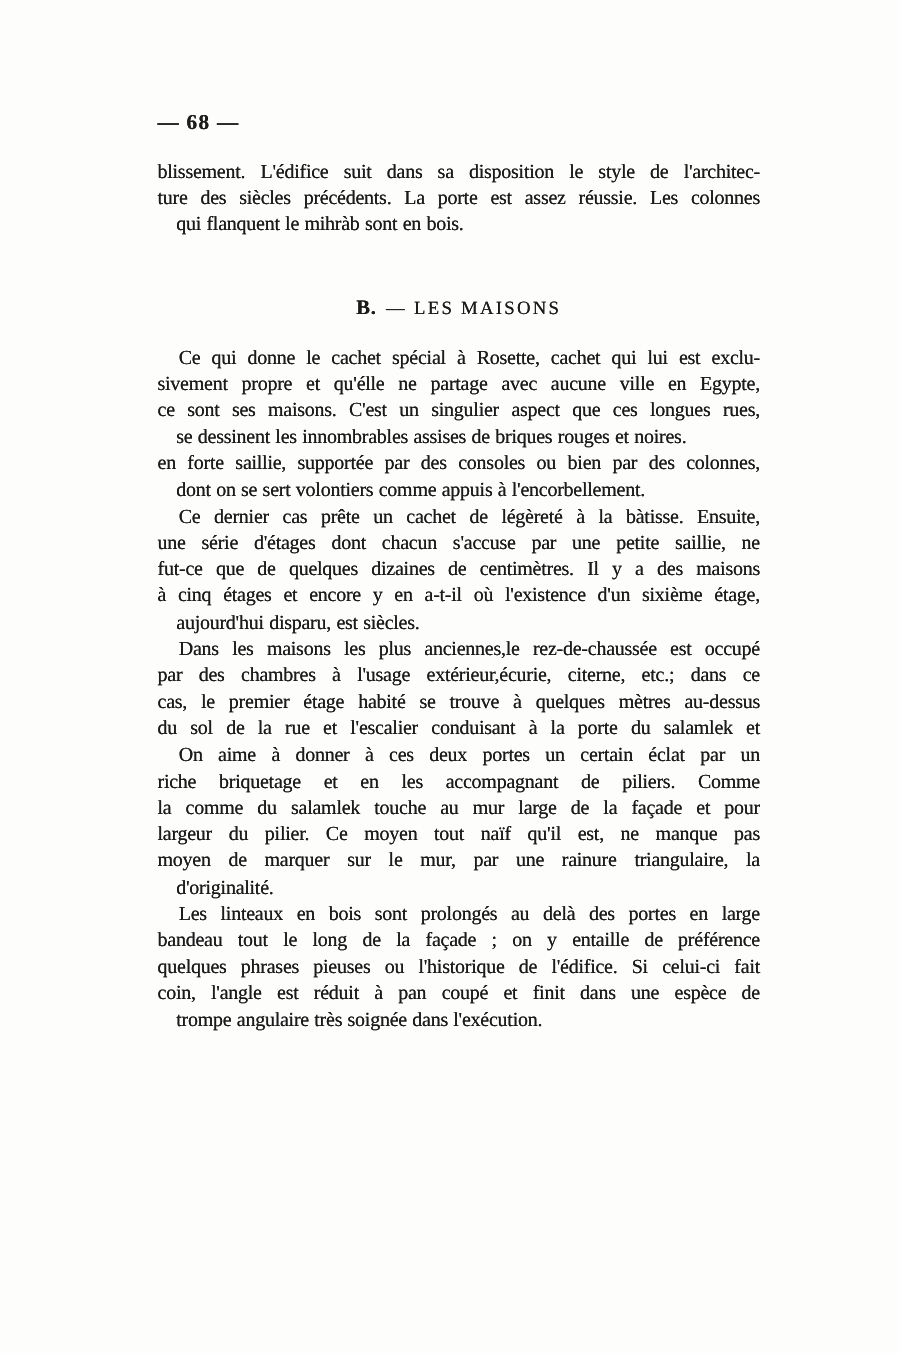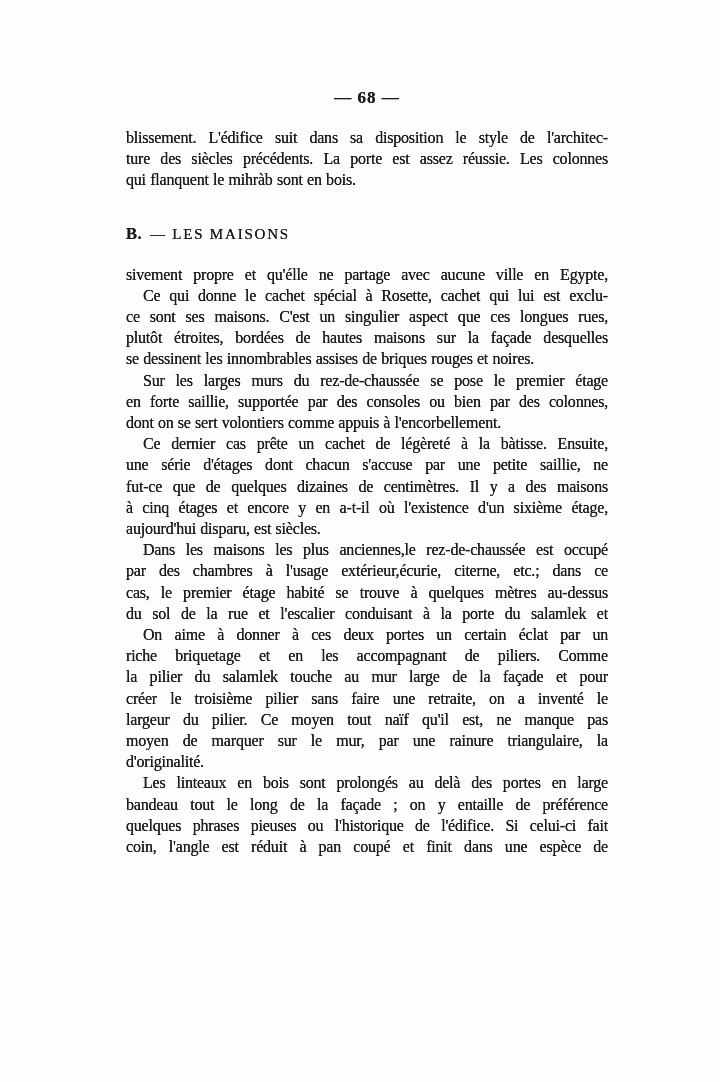--- a/index.html
+++ b/index.html
@@ -16,43 +16,43 @@
     overflow:hidden;
   }
   .textblock {
     position:absolute;
     left:126px; top:0;
     width:482px;
   }
   .page-number {
     margin-top:88px;
     height:20px;
-    text-align:center;
     font-weight:bold;
     font-size:17px;
     letter-spacing:1px;
     text-shadow:0 0 0.3px currentColor;
   }
   .para { margin:0;font-family:Liberation Serif, serif; }
   .intro { margin-top:19px; }
   .line {
     font-size:16px;
     line-height:21.2px;
     letter-spacing:-0.2px;
     word-spacing:0.5px;
     text-align:justify;
     text-align-last:justify;
     white-space:normal;
     text-shadow:0 0 0.35px currentColor;
   }
-  .line.last { text-align-last:left; }
+  .line.last { text-align-last:left;margin-left:15px; }
   .line.indent { text-indent:17px; }
   .heading {
-    margin-top:33px;
+    margin-top:45px;
     height:20px;
+    text-align:center;
     font-size:15px;
     text-shadow:0 0 0.35px currentColor;
   }
   .heading .hprefix {
     font-weight:bold;
     font-size:16.5px;
     letter-spacing:0.5px;
     margin-right:4px;
   }
   .heading .hrest {
@@ -73,54 +73,52 @@
         <div class="line last">qui flanquent le mihràb sont en bois.</div>
       </div>
 
     <div class="heading">
       <span class="hprefix">B.</span>
       <span class="hrest">— LES MAISONS</span>
     </div>
 
     <div class="body-paras" id="paras">
         <div class="para">
+          <div class="line indent">Ce qui donne le cachet spécial à Rosette, cachet qui lui est exclu-</div>
           <div class="line">sivement propre et qu'élle ne partage avec aucune ville en Egypte,</div>
-          <div class="line indent">Ce qui donne le cachet spécial à Rosette, cachet qui lui est exclu-</div>
           <div class="line">ce sont ses maisons. C'est un singulier aspect que ces longues rues,</div>
-          <div class="line">plutôt étroites, bordées de hautes maisons sur la façade desquelles</div>
           <div class="line last">se dessinent les innombrables assises de briques rouges et noires.</div>
         </div>
         <div class="para">
-          <div class="line indent">Sur les larges murs du rez-de-chaussée se pose le premier étage</div>
           <div class="line">en forte saillie, supportée par des consoles ou bien par des colonnes,</div>
           <div class="line last">dont on se sert volontiers comme appuis à l'encorbellement.</div>
         </div>
         <div class="para">
           <div class="line indent">Ce dernier cas prête un cachet de légèreté à la bàtisse. Ensuite,</div>
           <div class="line">une série d'étages dont chacun s'accuse par une petite saillie, ne</div>
           <div class="line">fut-ce que de quelques dizaines de centimètres. Il y a des maisons</div>
           <div class="line">à cinq étages et encore y en a-t-il où l'existence d'un sixième étage,</div>
           <div class="line last">aujourd'hui disparu, est siècles.</div>
         </div>
         <div class="para">
           <div class="line indent">Dans les maisons les plus anciennes,le rez-de-chaussée est occupé</div>
           <div class="line">par des chambres à l'usage extérieur,écurie, citerne, etc.; dans ce</div>
           <div class="line">cas, le premier étage habité se trouve à quelques mètres au-dessus</div>
           <div class="line">du sol de la rue et l'escalier conduisant à la porte du salamlek et</div>
         </div>
         <div class="para">
           <div class="line indent">On aime à donner à ces deux portes un certain éclat par un</div>
           <div class="line">riche briquetage et en les accompagnant de piliers. Comme</div>
-          <div class="line">la pilier du salamlek touche au mur large de la façade et pour</div>
-          <div class="line">créer le troisième pilier sans faire une retraite, on a inventé le</div>
+          <div class="line">la comme du salamlek touche au mur large de la façade et pour</div>
           <div class="line">largeur du pilier. Ce moyen tout naïf qu'il est, ne manque pas</div>
           <div class="line">moyen de marquer sur le mur, par une rainure triangulaire, la</div>
           <div class="line last">d'originalité.</div>
         </div>
         <div class="para">
           <div class="line indent">Les linteaux en bois sont prolongés au delà des portes en large</div>
           <div class="line">bandeau tout le long de la façade ; on y entaille de préférence</div>
           <div class="line">quelques phrases pieuses ou l'historique de l'édifice. Si celui-ci fait</div>
           <div class="line">coin, l'angle est réduit à pan coupé et finit dans une espèce de</div>
+          <div class="line last">trompe angulaire très soignée dans l'exécution.</div>
         </div>
       </div>
   </div>
 </div>
 
 </body></html>

